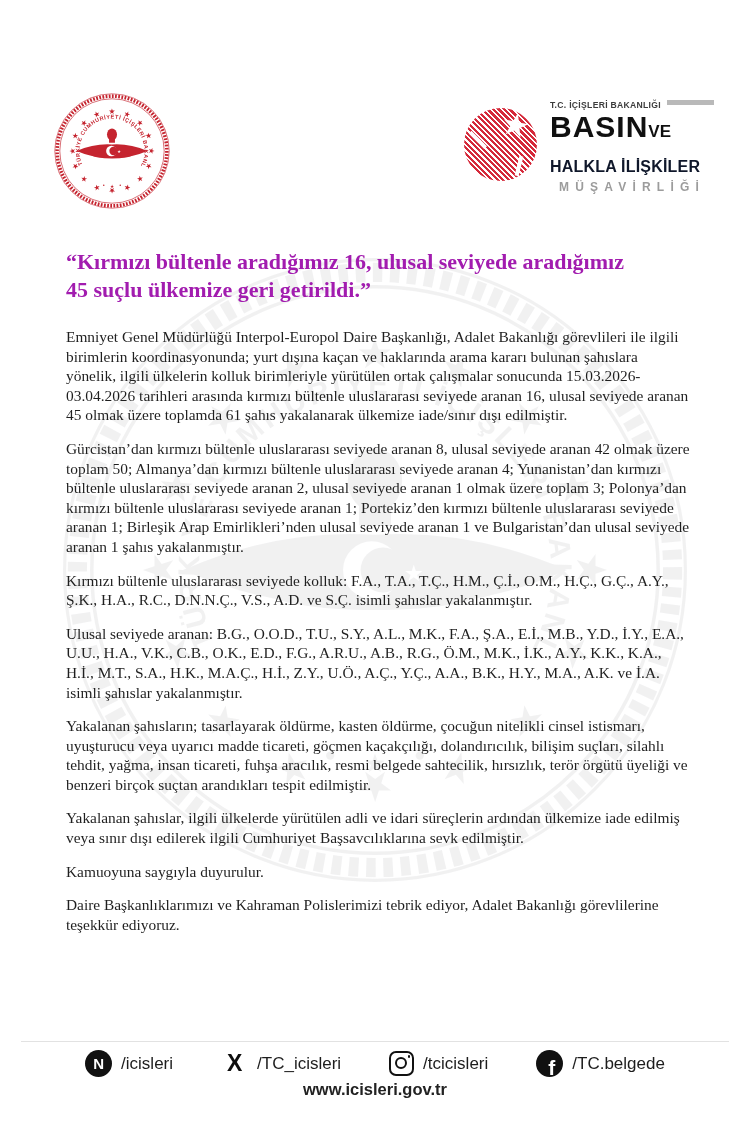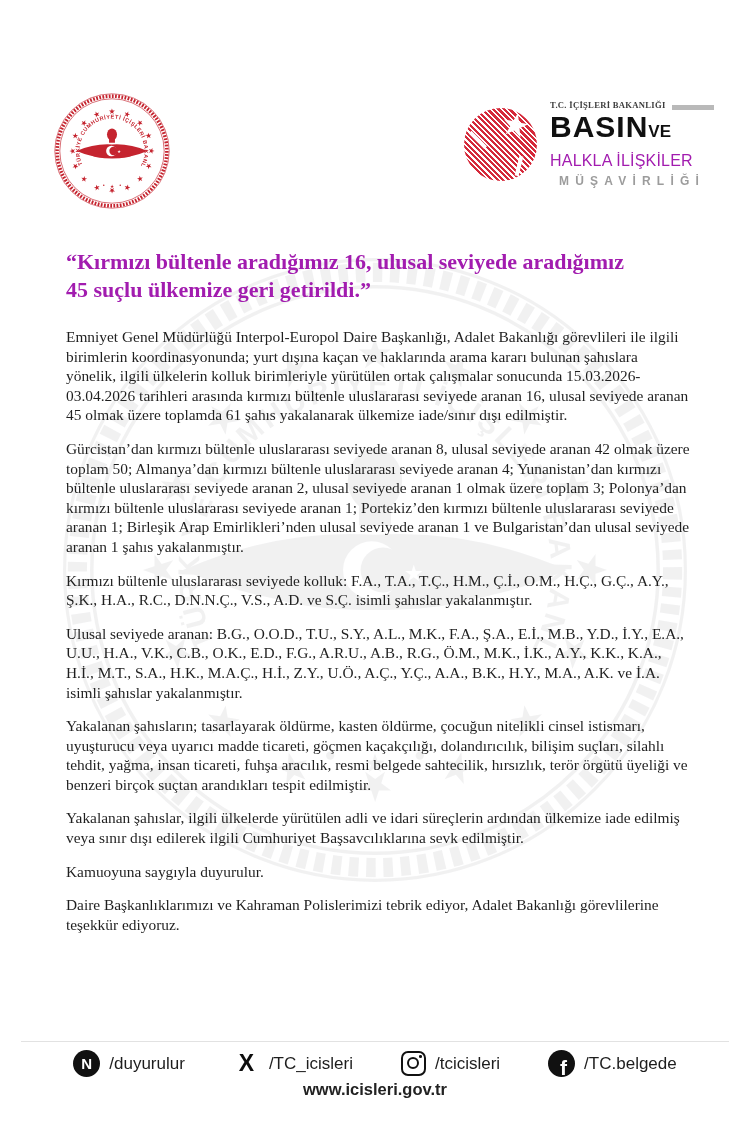--- a/index.html
+++ b/index.html
@@ -32,27 +32,27 @@
   }
   .brand-star{
     position:absolute;top:1px;right:7px;
     color:#ffffff;font-size:32px;line-height:1;
     transform:rotate(12deg);
     font-family:"DejaVu Sans",sans-serif;
   }
   .brand-slash1{position:absolute;left:3px;top:30px;width:22px;height:3.5px;background:#fff;transform:rotate(45deg);}
   .brand-slash2{position:absolute;right:17px;bottom:5px;width:3.5px;height:20px;background:#fff;transform:rotate(14deg);}
   .brand-text{margin-left:13px;width:164px;}
-  .brand-top{display:flex;align-items:flex-end;font-family:Liberation Serif, serif;}
+  .brand-top{display:flex;align-items:flex-start;}
   .brand-top-label{font-size:8.6px;font-weight:700;letter-spacing:.3px;color:#3c3c3c;white-space:nowrap;}
   .brand-bar{flex:1;height:5px;background:#b9b9b9;margin-left:6px;}
   .brand-main{display:flex;align-items:baseline;margin-top:3px;color:#101010;}
   .brand-basin{font-size:30px;font-weight:900;letter-spacing:1px;line-height:.95;}
   .brand-ve{font-size:17px;font-weight:900;}
-  .brand-sub{font-size:16px;font-weight:400;letter-spacing:.2px;color:#a21caf;margin-top:10px;white-space:nowrap;}
+  .brand-sub{font-size:16px;font-weight:700;letter-spacing:.2px;color:#0f172a;margin-top:16px;white-space:nowrap;}
   .brand-musavirlik{font-size:12px;font-weight:700;letter-spacing:6.2px;color:#9c9c9c;margin-top:4px;white-space:nowrap;text-align:center;}
 
   
   .doc{left:66px;top:248px;width:624px;z-index:1;}
   .doc h1{
     font-size:22px;line-height:28px;font-weight:700;color:#a21caf;
     margin:0 0 23px 0;max-width:560px;
   }
   .doc p{font-size:15.4px;line-height:19.6px;margin:0 0 14px 0;}
 
@@ -258,21 +258,21 @@
   <p>Yakalanan şahıslar, ilgili ülkelerde yürütülen adli ve idari süreçlerin ardından ülkemize iade edilmiş veya sınır dışı edilerek ilgili Cumhuriyet Başsavcılıklarına sevk edilmiştir.</p>
   <p>Kamuoyuna saygıyla duyurulur.</p>
   <p>Daire Başkanlıklarımızı ve Kahraman Polislerimizi tebrik ediyor, Adalet Bakanlığı görevlilerine teşekkür ediyoruz.</p>
 </div>
 
 <div class="abs footer-divider"></div>
 
 <div class="abs social-row">
   <div class="social-item">
     <span class="s-icon n"></span>
-    <span class="s-handle">/duyurulur</span>
+    <span class="s-handle">/icisleri</span>
   </div>
   <div class="social-item">
     <span class="s-icon x"></span>
     <span class="s-handle">/TC_icisleri</span>
   </div>
   <div class="social-item">
     <span class="s-icon ig"></span>
     <span class="s-handle">/tcicisleri</span>
   </div>
   <div class="social-item">

